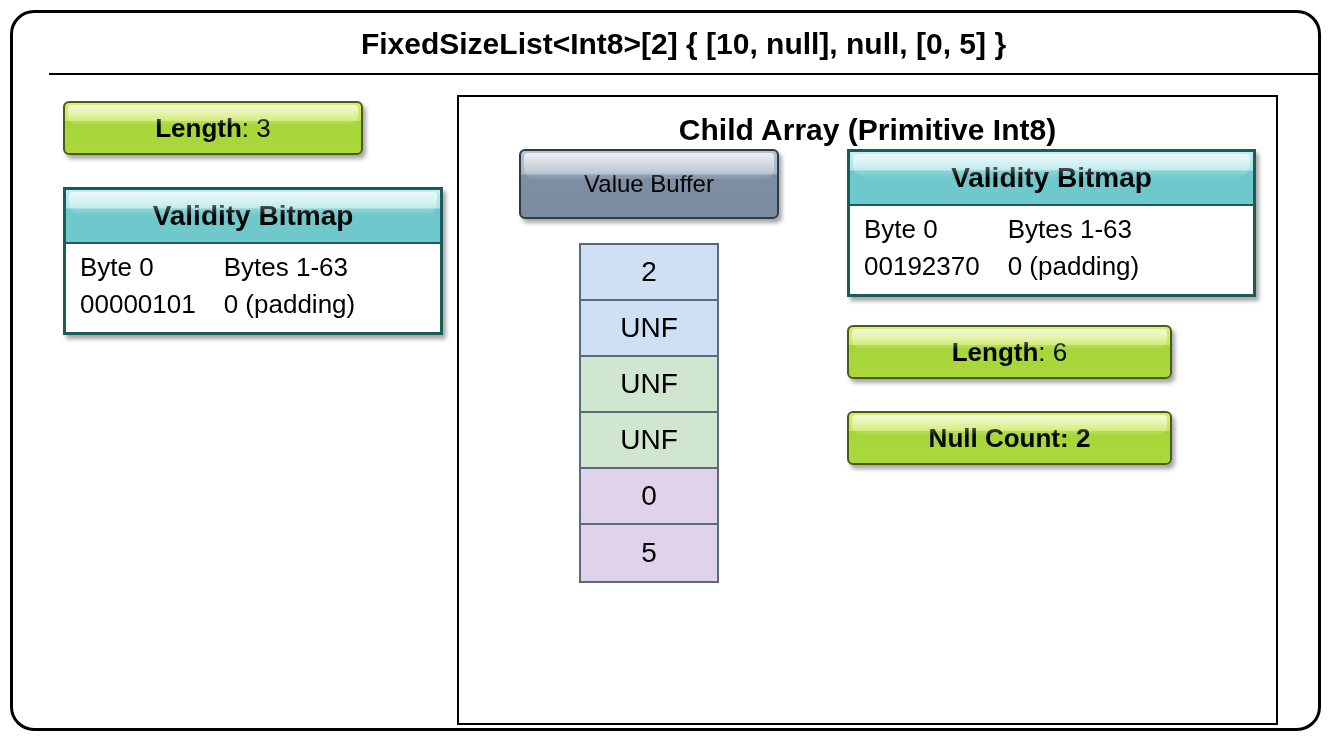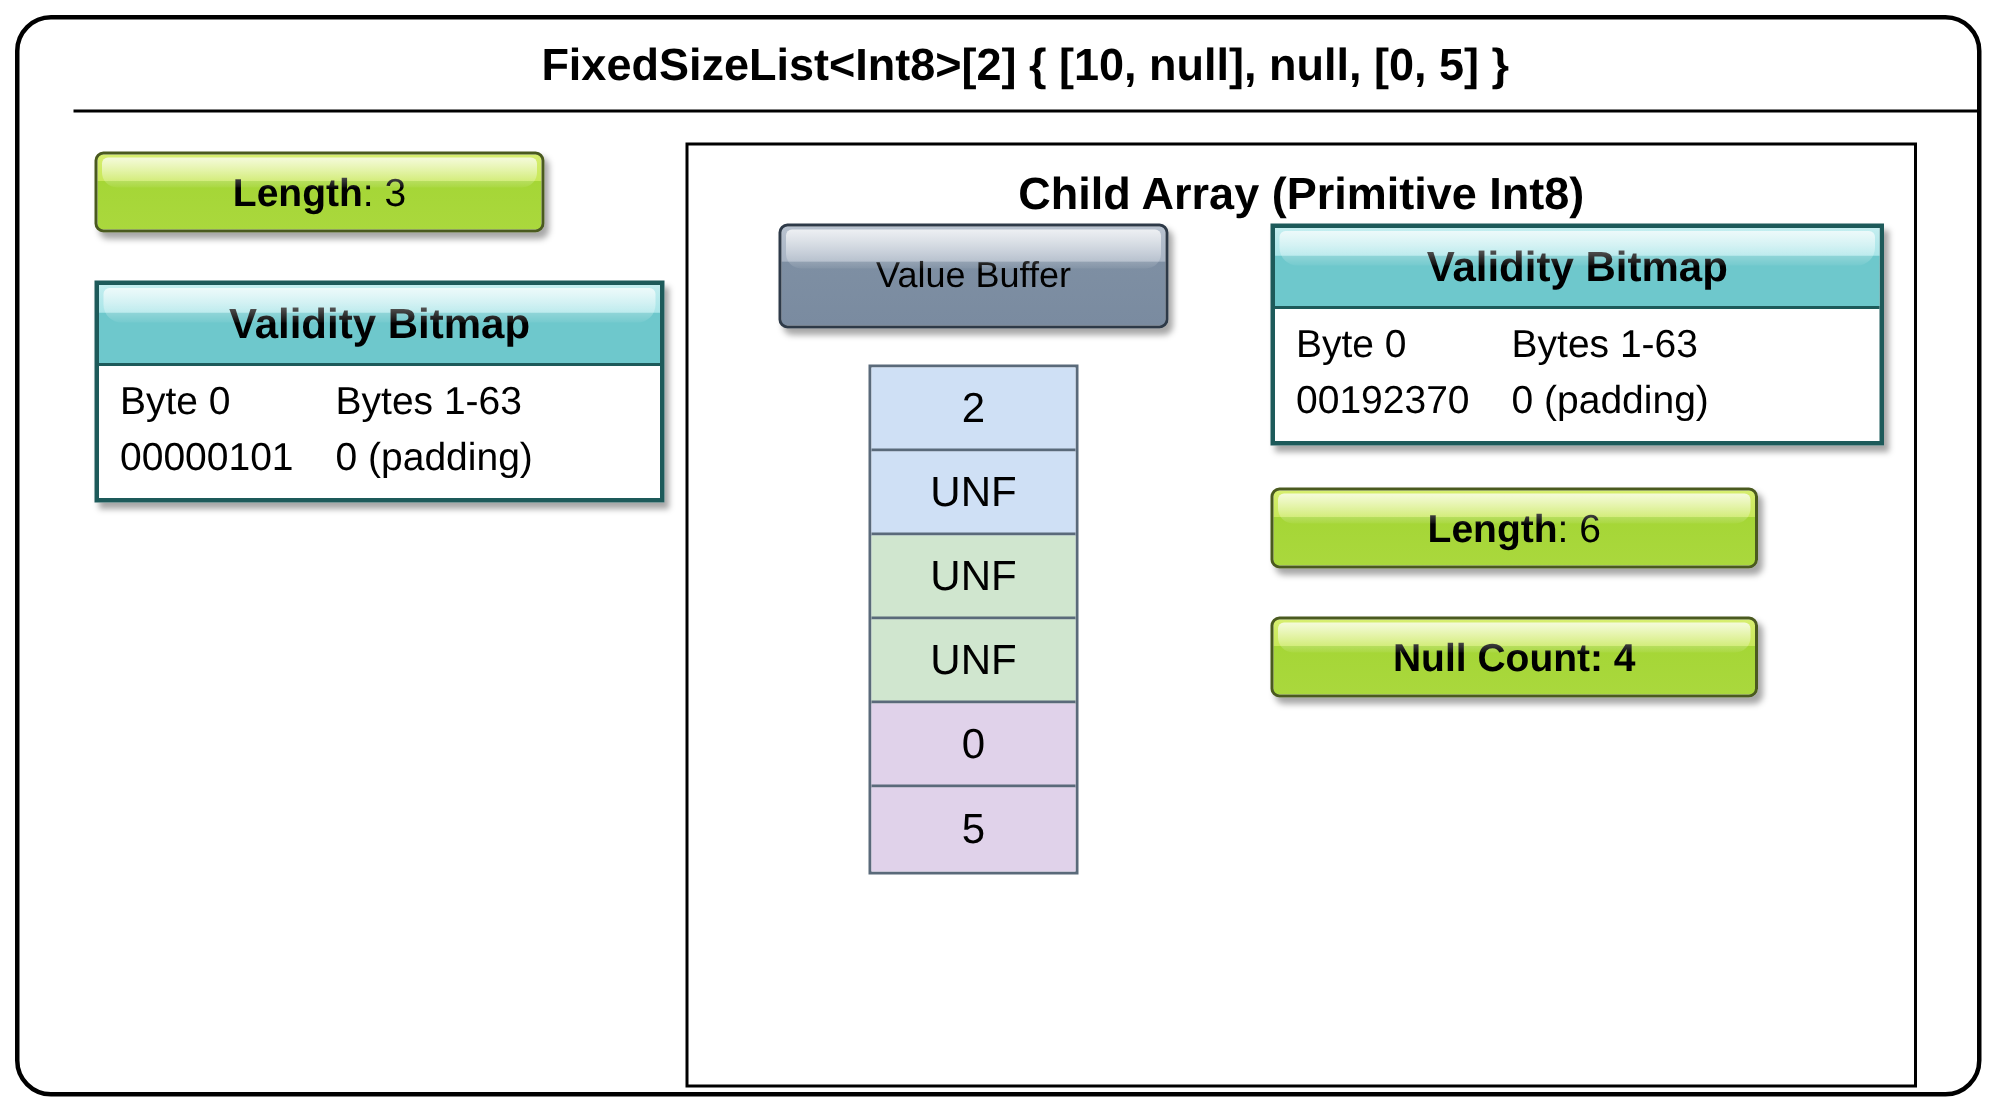--- a/index.html
+++ b/index.html
@@ -205,21 +205,21 @@
               <div class="vb-col">
                 <div class="vb-col-h">Bytes 1-63</div>
                 <div>0 (padding)</div>
               </div>
             </div>
           </div>
           <div class="badge green">
             <span><b>Length</b><span>: 6</span></span>
           </div>
           <div class="badge green">
-            <b>Null Count: 4</b>
+            <b>Null Count: 2</b>
           </div>
         </div>
 
       </div>
     </div>
 
   </div>
 </div>
 
 </body></html>

